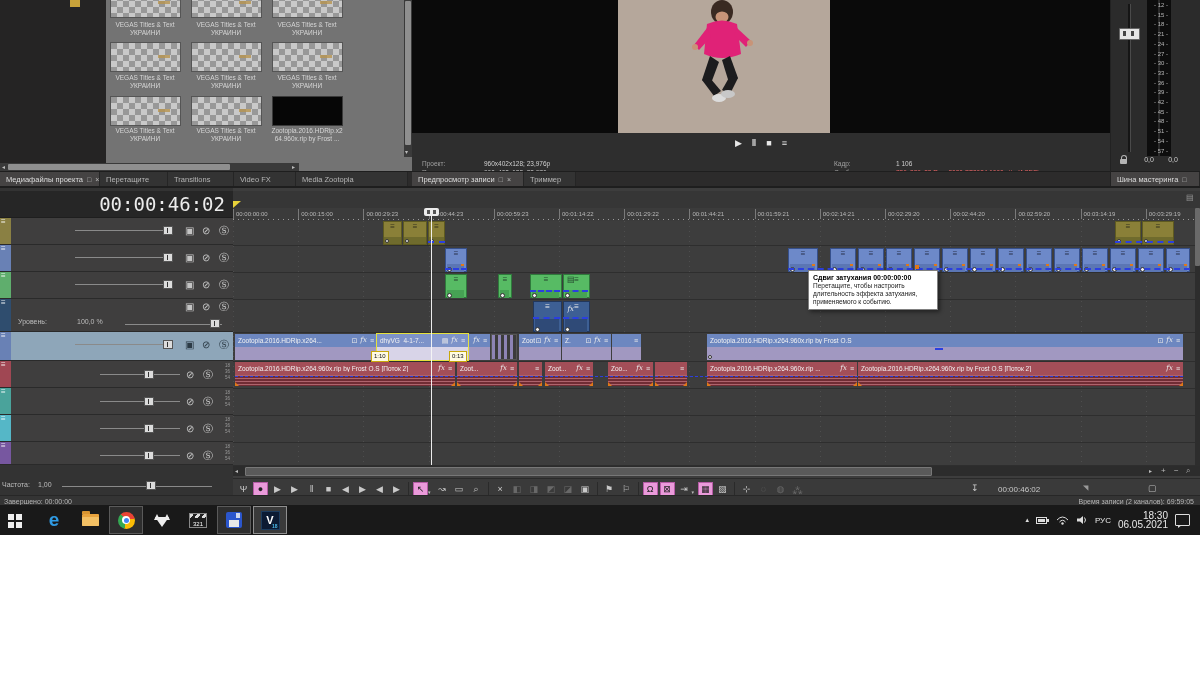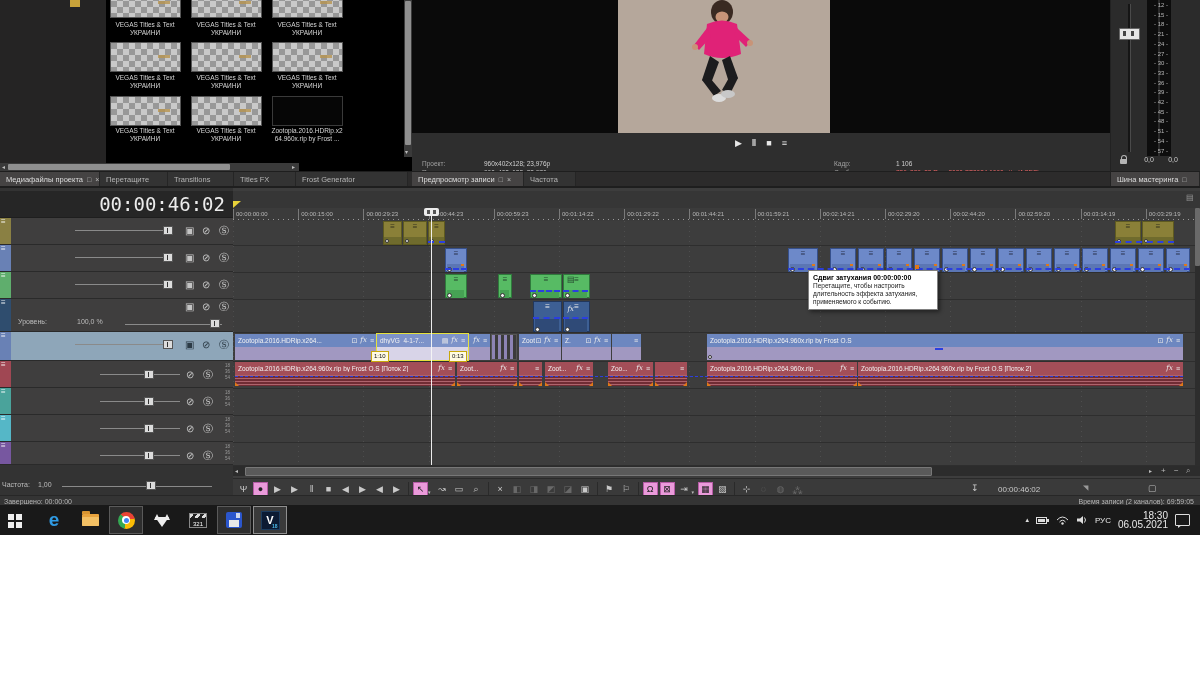--- a/index.html
+++ b/index.html
@@ -2,21 +2,21 @@
 <html><head>
 <meta charset="utf-8">
 <style>
   html,body{margin:0;padding:0;background:#fff;}
   .stage{position:relative;width:1200px;height:675px;background:#fff;overflow:hidden;
          font-family:"Liberation Sans",sans-serif;-webkit-font-smoothing:antialiased;}
   .a{position:absolute;}
   .app{position:absolute;left:0;top:0;width:1200px;height:535px;background:#383838;overflow:hidden;}
 
   
-  #media{left:0;top:0;width:412px;height:186px;background:#000000;}
+  #media{left:0;top:0;width:412px;height:186px;background:#737373;}
   #tree{left:0;top:0;width:106px;height:163px;background:#252424;}
   #thumbs{left:106px;top:0;width:297px;height:157px;overflow:hidden;}
   .thumb{position:absolute;width:71px;height:30px;box-sizing:border-box;border:1px solid #555;}
   .checker{background-image:conic-gradient(#c9c9c9 90deg,#989898 0 180deg,#c9c9c9 0 270deg,#989898 0);
            background-size:12px 12px;}
   .checker::after{content:"";position:absolute;right:10px;top:12px;width:12px;height:3px;background:#b89550;opacity:.8;}
   .thumb.black{background:#060606;border-color:#3a3a3a;}
   .tlabel{position:absolute;width:78px;margin-left:-4px;text-align:center;font-size:6.5px;line-height:8px;color:#d6d6d6;}
   .sbar{background:#3a3a3a;}
   .sthumb{position:absolute;background:#8f8f8f;border-radius:1px;}
@@ -236,24 +236,24 @@
             <span class="wic">□</span>
             <span class="wic">×</span>
           </span>
           <span class="tab" style="width: 68px;">
             <span>Перетащите</span>
           </span>
           <span class="tab" style="width: 66px;">
             <span>Transitions</span>
           </span>
           <span class="tab" style="width: 62px;">
-            <span>Titles FX</span>
+            <span>Video FX</span>
           </span>
           <span class="tab" style="width: 112px;">
-            <span>Frost Generator</span>
+            <span>Media Zootopia</span>
           </span>
         </div>
   </div>
 
   <div class="a" id="preview">
     <div class="a" id="pv-black"></div>
     <div class="a" id="pv-frame">
       <svg width="212" height="133" viewBox="0 0 212 133">
         <rect x="0" y="0" width="212" height="133" fill="#b5a79b"></rect>
         <ellipse cx="104" cy="12" rx="11" ry="12" fill="#3a2a22"></ellipse>
@@ -285,21 +285,21 @@
     <div class="a" style="left:484px;top:152px;"><span class="statval">1 106</span></div>
     <div class="a" style="left:422px;top:161px;"><span class="statlbl">Отобразить:</span></div>
     <div class="a" style="left:484px;top:161px;"><span class="statred">786x329x32 Rec. 2020 ST2084 1000 nits (ACES)</span></div>
     <div class="a tabbar" id="preview-tabs" style="left:0;top:171px;width:698px;">
           <span class="tab active" style="width: 112px;">
             <span>Предпросмотр записи</span>
             <span class="wic">□</span>
             <span class="wic">×</span>
           </span>
           <span class="tab" style="width: 52px;">
-            <span>Частота</span>
+            <span>Триммер</span>
           </span>
         </div>
   </div>
 
   <div class="a" id="masterp">
     <div class="mgroove"></div>
     <div class="mhandle"></div>
     <div class="mbar" style="left:36px;"></div>
     <div class="mbar" style="left:49px;"></div>
     <div id="mscale">

